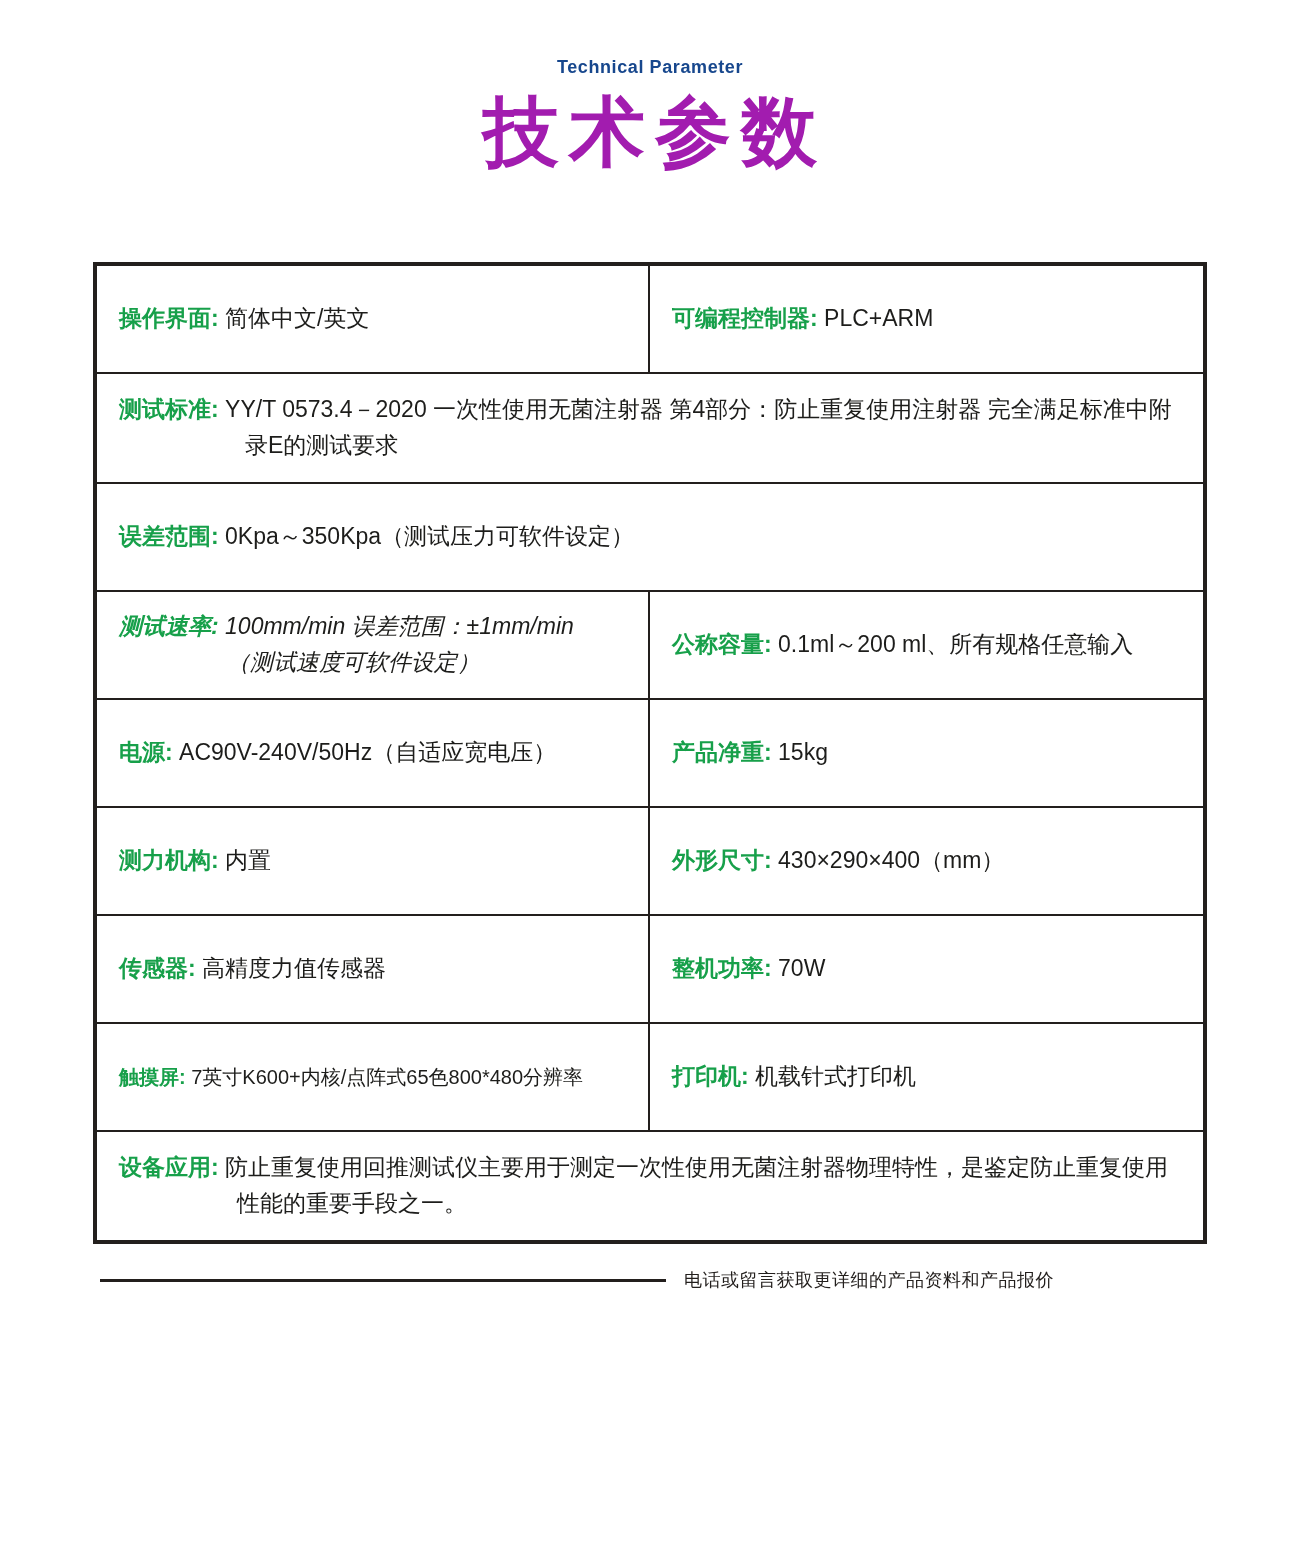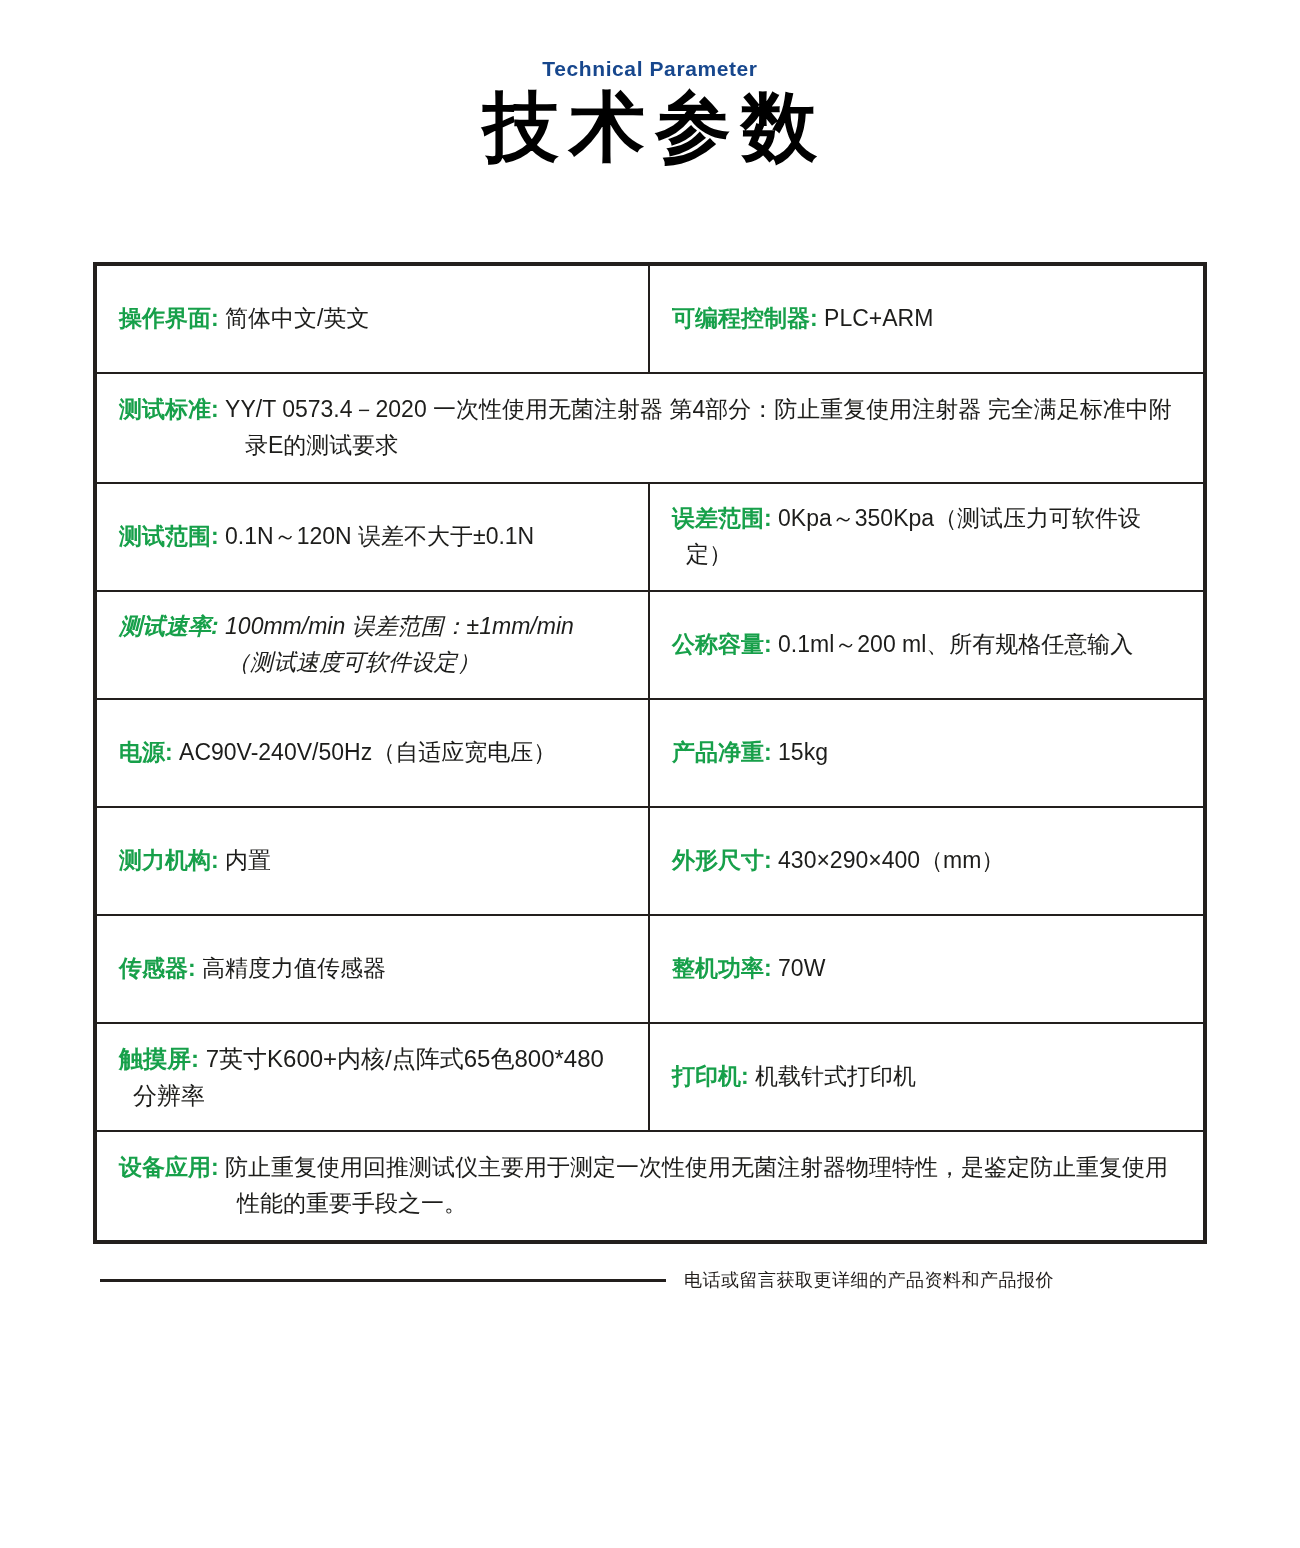--- a/index.html
+++ b/index.html
@@ -15,31 +15,31 @@
     position: relative;
     overflow: hidden;
   }
 
   
   .header {
     text-align: center;
     padding-top: 58px;
   }
   .header .eyebrow {
-    font-size: 21px;
+    font-size: 18px;
     font-weight: bold;
     color: #17478d;
     letter-spacing: 0.6px;
     line-height: 1;
   }
   .header .title {
-    margin-top: 8px;
+    margin-top: 16px;
     font-size: 76px;
     font-weight: bold;
-    color: #000000;
+    color: #a21caf;
     letter-spacing: 10px;
     line-height: 1.05;
     text-indent: 10px;
   }
 
   
   .spec-table {
     position: absolute;
     left: 93px;
     top: 262px;
@@ -98,21 +98,21 @@
     text-indent: -118px;
   }
   .label {
     color: #17a04a;
     font-weight: bold;
   }
   .value {
     color: #1d1d1b;
   }
   .pair.small {
-    font-size: 24px;
+    font-size: 20px;
   }
   .pair.small .label { font-weight: bold; }
 
   
   .footer {
     position: absolute;
     left: 100px;
     top: 1268px;
     width: 1110px;
     display: flex;
@@ -159,26 +159,20 @@
   <div class="spec-row row-tall">
     <div class="cell full">
       <div class="pair hang-std">
         <span class="label">测试标准:</span>
         <span class="value">YY/T 0573.4－2020 一次性使用无菌注射器 第4部分：防止重复使用注射器 完全满足标准中附录E的测试要求</span>
       </div>
     </div>
   </div>
 
   <div class="spec-row">
-    <div class="cell left">
-      <div class="pair">
-        <span class="label">测试范围:</span>
-        <span class="value">0.1N～120N 误差不大于±0.1N</span>
-      </div>
-    </div>
     <div class="cell right">
       <div class="pair">
         <span class="label">误差范围:</span>
         <span class="value">0Kpa～350Kpa（测试压力可软件设定）</span>
       </div>
     </div>
   </div>
 
   <div class="spec-row">
     <div class="cell left">

